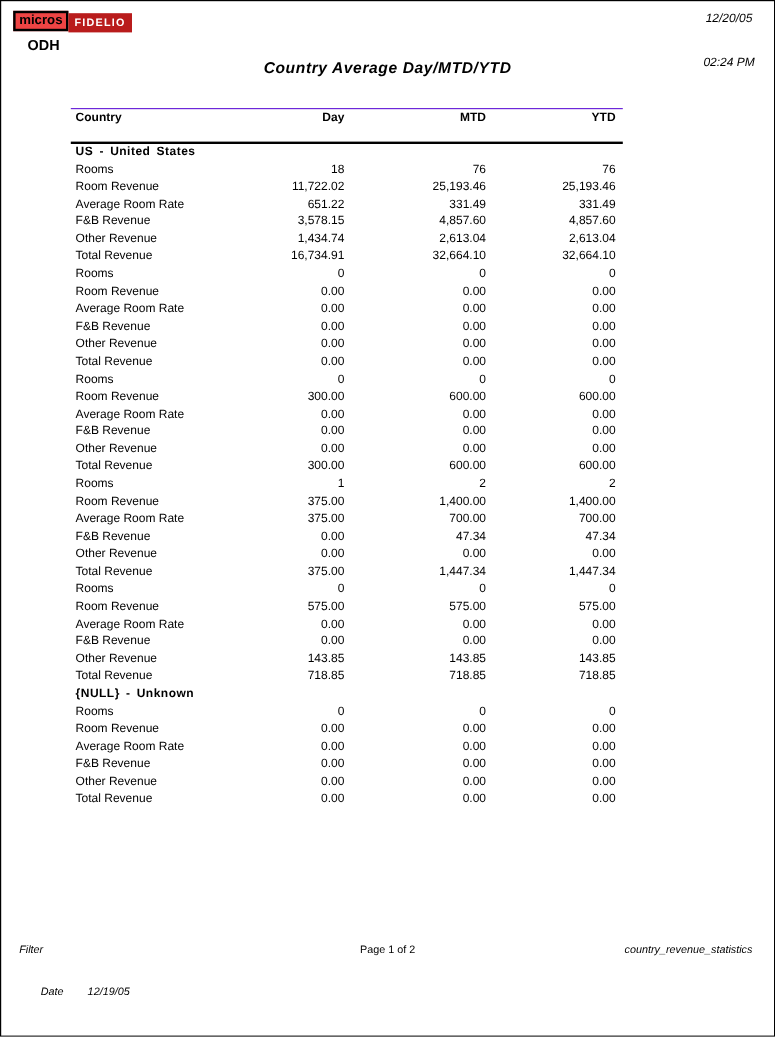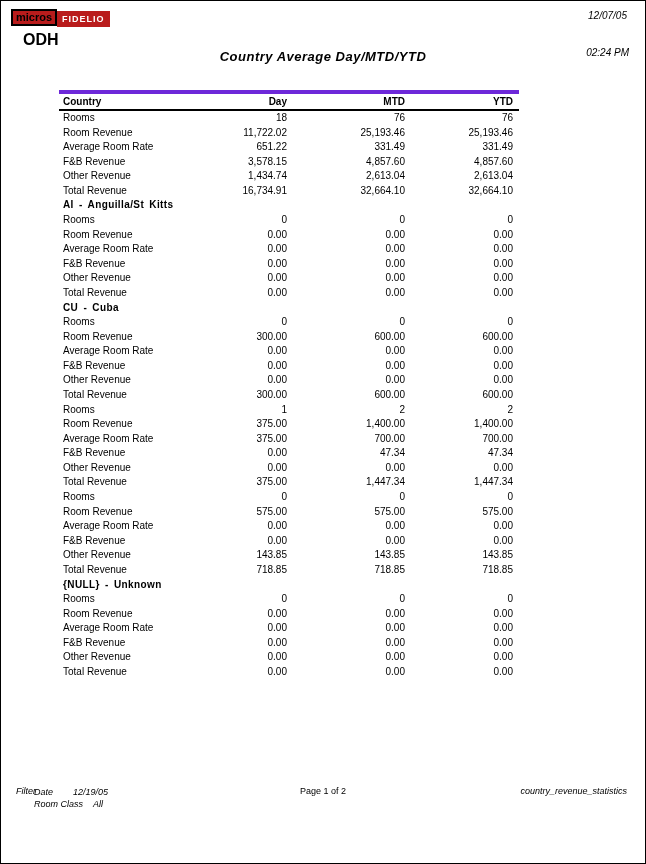--- a/index.html
+++ b/index.html
@@ -22,21 +22,21 @@
   
   .logo {
     position: absolute;
     left: 10px;
     top: 8px;
     display: flex;
     align-items: flex-start;
   }
   .logo-micros {
     border: 2px solid #000;
-    background: #b91c1c;
+    background: #ef4444;
     color: #000;
     font-weight: bold;
     font-size: 11px;
     line-height: 13px;
     padding: 0 3px;
   }
   .logo-fidelio {
     background: #b91c1c;
     color: #fff;
     font-weight: bold;
@@ -44,21 +44,21 @@
     letter-spacing: 1px;
     line-height: 15px;
     padding: 1px 5px 0 5px;
     margin-top: 2px;
   }
   .property-code {
     position: absolute;
     left: 22px;
     top: 30px;
     font-weight: bold;
-    font-size: 16px;
+    font-size: 12px;
   }
   .hotel-name {
     position: absolute;
     left: 0;
     width: 100%;
     top: 10px;
     text-align: center;
     font-style: italic;
     font-size: 12px;
   }
@@ -100,24 +100,24 @@
     display: grid;
     grid-template-columns: 110px 118px 118px 108px;
     padding-right: 6px;
     height: 14.58px;
     line-height: 14.58px;
     white-space: nowrap;
   }
   .thead {
     height: 13px;
     line-height: 13px;
-    border-top: 4px solid #6d28d9;
+    border-top: 1px solid #6d28d9;
     border-bottom: 2px solid #000;
     padding-top: 1px;
-    padding-bottom: 1px;
+    padding-bottom: 13px;
     font-weight: bold;
   }
   .cell { overflow: visible; }
   .label-cell { padding-left: 4px; }
   .value-cell { text-align: right; }
   .country-cell {
     grid-column: 1 / -1;
     padding-left: 4px;
     font-weight: bold;
     letter-spacing: 0.4px;
@@ -133,21 +133,21 @@
     font-size: 9px;
   }
   .footer-kv {
     position: absolute;
     left: 33px;
     top: 785px;
     font-style: italic;
     font-size: 9px;
     line-height: 12px;
   }
-  .footer-kv .kv-label { display: inline-block; }
+  .footer-kv .kv-label { display: inline-block; margin-top: 34px; }
   .footer-kv .kv-gap-date { margin-left: 20px; }
   .footer-kv .kv-gap-class { margin-left: 10px; }
   .footer-page {
     position: absolute;
     left: 0;
     width: 100%;
     top: 785px;
     text-align: center;
     font-size: 9px;
   }
@@ -162,33 +162,36 @@
 </head>
 <body>
 
 <div class="page">
 
   <div class="logo">
     <span class="logo-micros">micros</span>
     <span class="logo-fidelio">FIDELIO</span>
   </div>
   <div class="property-code">ODH</div>
-  <div class="print-date">12/07/05</div>
+  <div class="print-date">12/20/05</div>
   <div class="report-title">Country Average Day/MTD/YTD</div>
   <div class="print-time">02:24 PM</div>
 
   <div class="report-table">
     <div class="trow thead">
       <div class="cell label-cell">Country</div>
       <div class="cell value-cell">Day</div>
       <div class="cell value-cell">MTD</div>
       <div class="cell value-cell">YTD</div>
     </div>
     <div>
         <div class="trow">
+          <div class="cell country-cell">US - United States</div>
+        </div>
+        <div class="trow">
           <div class="cell label-cell">Rooms</div>
           <div class="cell value-cell">18</div>
           <div class="cell value-cell">76</div>
           <div class="cell value-cell">76</div>
         </div>
         <div class="trow">
           <div class="cell label-cell">Room Revenue</div>
           <div class="cell value-cell">11,722.02</div>
           <div class="cell value-cell">25,193.46</div>
           <div class="cell value-cell">25,193.46</div>
@@ -211,60 +214,54 @@
           <div class="cell value-cell">2,613.04</div>
           <div class="cell value-cell">2,613.04</div>
         </div>
         <div class="trow">
           <div class="cell label-cell">Total Revenue</div>
           <div class="cell value-cell">16,734.91</div>
           <div class="cell value-cell">32,664.10</div>
           <div class="cell value-cell">32,664.10</div>
         </div>
         <div class="trow">
-          <div class="cell country-cell">AI - Anguilla/St Kitts</div>
-        </div>
-        <div class="trow">
-          <div class="cell label-cell">Rooms</div>
-          <div class="cell value-cell">0</div>
-          <div class="cell value-cell">0</div>
-          <div class="cell value-cell">0</div>
-        </div>
-        <div class="trow">
-          <div class="cell label-cell">Room Revenue</div>
-          <div class="cell value-cell">0.00</div>
-          <div class="cell value-cell">0.00</div>
-          <div class="cell value-cell">0.00</div>
-        </div>
-        <div class="trow">
-          <div class="cell label-cell">Average Room Rate</div>
-          <div class="cell value-cell">0.00</div>
-          <div class="cell value-cell">0.00</div>
-          <div class="cell value-cell">0.00</div>
-        </div>
-        <div class="trow">
-          <div class="cell label-cell">F&amp;B Revenue</div>
-          <div class="cell value-cell">0.00</div>
-          <div class="cell value-cell">0.00</div>
-          <div class="cell value-cell">0.00</div>
-        </div>
-        <div class="trow">
-          <div class="cell label-cell">Other Revenue</div>
-          <div class="cell value-cell">0.00</div>
-          <div class="cell value-cell">0.00</div>
-          <div class="cell value-cell">0.00</div>
-        </div>
-        <div class="trow">
-          <div class="cell label-cell">Total Revenue</div>
-          <div class="cell value-cell">0.00</div>
-          <div class="cell value-cell">0.00</div>
-          <div class="cell value-cell">0.00</div>
-        </div>
-        <div class="trow">
-          <div class="cell country-cell">CU - Cuba</div>
+          <div class="cell label-cell">Rooms</div>
+          <div class="cell value-cell">0</div>
+          <div class="cell value-cell">0</div>
+          <div class="cell value-cell">0</div>
+        </div>
+        <div class="trow">
+          <div class="cell label-cell">Room Revenue</div>
+          <div class="cell value-cell">0.00</div>
+          <div class="cell value-cell">0.00</div>
+          <div class="cell value-cell">0.00</div>
+        </div>
+        <div class="trow">
+          <div class="cell label-cell">Average Room Rate</div>
+          <div class="cell value-cell">0.00</div>
+          <div class="cell value-cell">0.00</div>
+          <div class="cell value-cell">0.00</div>
+        </div>
+        <div class="trow">
+          <div class="cell label-cell">F&amp;B Revenue</div>
+          <div class="cell value-cell">0.00</div>
+          <div class="cell value-cell">0.00</div>
+          <div class="cell value-cell">0.00</div>
+        </div>
+        <div class="trow">
+          <div class="cell label-cell">Other Revenue</div>
+          <div class="cell value-cell">0.00</div>
+          <div class="cell value-cell">0.00</div>
+          <div class="cell value-cell">0.00</div>
+        </div>
+        <div class="trow">
+          <div class="cell label-cell">Total Revenue</div>
+          <div class="cell value-cell">0.00</div>
+          <div class="cell value-cell">0.00</div>
+          <div class="cell value-cell">0.00</div>
         </div>
         <div class="trow">
           <div class="cell label-cell">Rooms</div>
           <div class="cell value-cell">0</div>
           <div class="cell value-cell">0</div>
           <div class="cell value-cell">0</div>
         </div>
         <div class="trow">
           <div class="cell label-cell">Room Revenue</div>
           <div class="cell value-cell">300.00</div>

